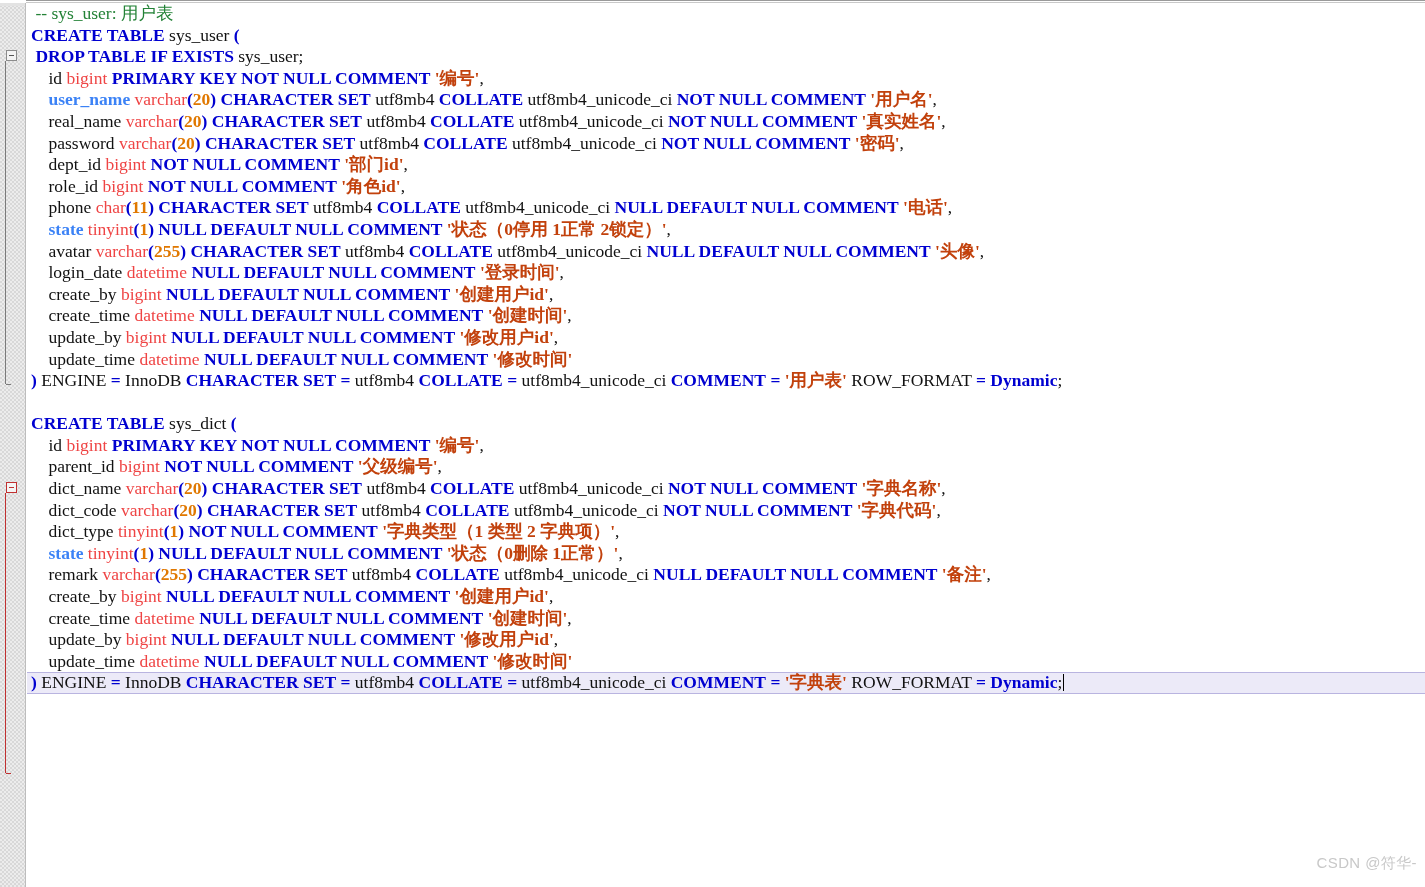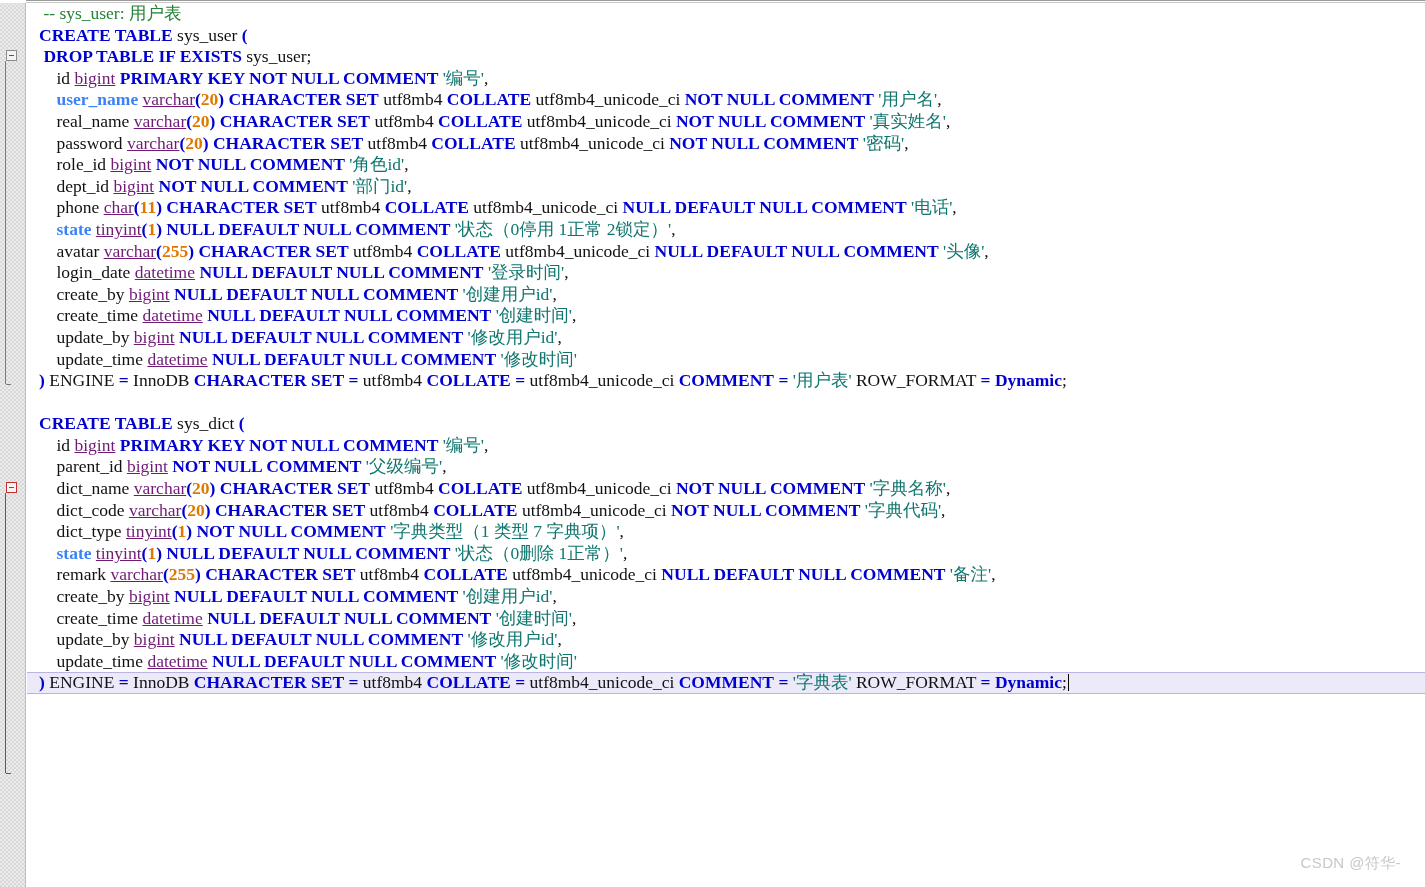--- a/index.html
+++ b/index.html
@@ -67,44 +67,44 @@
     background:#ffffff;
   }
   .line{
     position:relative;
     height:21.6px;
     line-height:21.6px;
     font-size:17.5px;
     white-space:pre;
     color:#000000;
     letter-spacing:0px;
-    padding-left:12px;
+    padding-left:4px;
   }
   .line.current{
     background:#eceaf8;
     box-shadow:inset 0 1px 0 #b9b4e0, inset 0 -1px 0 #b9b4e0;
   }
   
   .t-kw   {color:#0000d0;font-weight:bold;}
-  .t-type {color:#701a75;text-decoration:underline;}
+  .t-type {color:#ef4444;}
   .t-num  {color:#e07800;font-weight:bold;}
-  .t-str  {color:#0f766e;}
+  .t-str  {color:#c2410c;font-weight:bold;}
   .t-cmt  {color:#238236;}
   .t-idb  {color:#3b82f6;font-weight:bold;}
   .t-punct{color:#0000d0;font-weight:bold;}
   .t-plain{color:#111111;}
   .t-op   {color:#0000d0;font-weight:bold;}
   .caret{
     display:inline-block;width:1px;height:17px;
     background:#000;vertical-align:-3px;
     margin-left:1px;
   }
   
   .watermark{
-    position:absolute;right:24px;bottom:14px;
+    position:absolute;right:8px;bottom:14px;
     font-family:"Liberation Sans","DejaVu Sans",sans-serif;
     font-size:15px;color:#c8c8c8;
     letter-spacing:0.4px;
     user-select:none;
   }
 </style>
 </head>
 <body>
 
 <div id="editor-root">
@@ -122,38 +122,38 @@
     </div>
 
   <div class="code-area" id="code-area">
       <div class="line"><span> </span><span class="t-cmt">-- sys_user: 用户表</span></div>
       <div class="line"><span class="t-kw">CREATE TABLE</span><span class="t-plain"> sys_user </span><span class="t-punct">(</span></div>
       <div class="line"><span> </span><span class="t-kw">DROP TABLE IF EXISTS</span><span class="t-plain"> sys_user;</span></div>
       <div class="line"><span>    </span><span class="t-plain">id </span><span class="t-type">bigint</span><span class="t-plain"> </span><span class="t-kw">PRIMARY KEY NOT NULL COMMENT</span><span class="t-plain"> </span><span class="t-str">'编号'</span><span class="t-plain">,</span></div>
       <div class="line"><span>    </span><span class="t-idb">user_name</span><span class="t-plain"> </span><span class="t-type">varchar</span><span class="t-punct">(</span><span class="t-num">20</span><span class="t-punct">)</span><span class="t-plain"> </span><span class="t-kw">CHARACTER SET</span><span class="t-plain"> utf8mb4 </span><span class="t-kw">COLLATE</span><span class="t-plain"> utf8mb4_unicode_ci </span><span class="t-kw">NOT NULL COMMENT</span><span class="t-plain"> </span><span class="t-str">'用户名'</span><span class="t-plain">,</span></div>
       <div class="line"><span>    </span><span class="t-plain">real_name </span><span class="t-type">varchar</span><span class="t-punct">(</span><span class="t-num">20</span><span class="t-punct">)</span><span class="t-plain"> </span><span class="t-kw">CHARACTER SET</span><span class="t-plain"> utf8mb4 </span><span class="t-kw">COLLATE</span><span class="t-plain"> utf8mb4_unicode_ci </span><span class="t-kw">NOT NULL COMMENT</span><span class="t-plain"> </span><span class="t-str">'真实姓名'</span><span class="t-plain">,</span></div>
       <div class="line"><span>    </span><span class="t-plain">password </span><span class="t-type">varchar</span><span class="t-punct">(</span><span class="t-num">20</span><span class="t-punct">)</span><span class="t-plain"> </span><span class="t-kw">CHARACTER SET</span><span class="t-plain"> utf8mb4 </span><span class="t-kw">COLLATE</span><span class="t-plain"> utf8mb4_unicode_ci </span><span class="t-kw">NOT NULL COMMENT</span><span class="t-plain"> </span><span class="t-str">'密码'</span><span class="t-plain">,</span></div>
+      <div class="line"><span>    </span><span class="t-plain">dept_id </span><span class="t-type">bigint</span><span class="t-plain"> </span><span class="t-kw">NOT NULL COMMENT</span><span class="t-plain"> </span><span class="t-str">'部门id'</span><span class="t-plain">,</span></div>
       <div class="line"><span>    </span><span class="t-plain">role_id </span><span class="t-type">bigint</span><span class="t-plain"> </span><span class="t-kw">NOT NULL COMMENT</span><span class="t-plain"> </span><span class="t-str">'角色id'</span><span class="t-plain">,</span></div>
-      <div class="line"><span>    </span><span class="t-plain">dept_id </span><span class="t-type">bigint</span><span class="t-plain"> </span><span class="t-kw">NOT NULL COMMENT</span><span class="t-plain"> </span><span class="t-str">'部门id'</span><span class="t-plain">,</span></div>
       <div class="line"><span>    </span><span class="t-plain">phone </span><span class="t-type">char</span><span class="t-punct">(</span><span class="t-num">11</span><span class="t-punct">)</span><span class="t-plain"> </span><span class="t-kw">CHARACTER SET</span><span class="t-plain"> utf8mb4 </span><span class="t-kw">COLLATE</span><span class="t-plain"> utf8mb4_unicode_ci </span><span class="t-kw">NULL DEFAULT NULL COMMENT</span><span class="t-plain"> </span><span class="t-str">'电话'</span><span class="t-plain">,</span></div>
       <div class="line"><span>    </span><span class="t-idb">state</span><span class="t-plain"> </span><span class="t-type">tinyint</span><span class="t-punct">(</span><span class="t-num">1</span><span class="t-punct">)</span><span class="t-plain"> </span><span class="t-kw">NULL DEFAULT NULL COMMENT</span><span class="t-plain"> </span><span class="t-str">'状态（0停用 1正常 2锁定）'</span><span class="t-plain">,</span></div>
       <div class="line"><span>    </span><span class="t-plain">avatar </span><span class="t-type">varchar</span><span class="t-punct">(</span><span class="t-num">255</span><span class="t-punct">)</span><span class="t-plain"> </span><span class="t-kw">CHARACTER SET</span><span class="t-plain"> utf8mb4 </span><span class="t-kw">COLLATE</span><span class="t-plain"> utf8mb4_unicode_ci </span><span class="t-kw">NULL DEFAULT NULL COMMENT</span><span class="t-plain"> </span><span class="t-str">'头像'</span><span class="t-plain">,</span></div>
       <div class="line"><span>    </span><span class="t-plain">login_date </span><span class="t-type">datetime</span><span class="t-plain"> </span><span class="t-kw">NULL DEFAULT NULL COMMENT</span><span class="t-plain"> </span><span class="t-str">'登录时间'</span><span class="t-plain">,</span></div>
       <div class="line"><span>    </span><span class="t-plain">create_by </span><span class="t-type">bigint</span><span class="t-plain"> </span><span class="t-kw">NULL DEFAULT NULL COMMENT</span><span class="t-plain"> </span><span class="t-str">'创建用户id'</span><span class="t-plain">,</span></div>
       <div class="line"><span>    </span><span class="t-plain">create_time </span><span class="t-type">datetime</span><span class="t-plain"> </span><span class="t-kw">NULL DEFAULT NULL COMMENT</span><span class="t-plain"> </span><span class="t-str">'创建时间'</span><span class="t-plain">,</span></div>
       <div class="line"><span>    </span><span class="t-plain">update_by </span><span class="t-type">bigint</span><span class="t-plain"> </span><span class="t-kw">NULL DEFAULT NULL COMMENT</span><span class="t-plain"> </span><span class="t-str">'修改用户id'</span><span class="t-plain">,</span></div>
       <div class="line"><span>    </span><span class="t-plain">update_time </span><span class="t-type">datetime</span><span class="t-plain"> </span><span class="t-kw">NULL DEFAULT NULL COMMENT</span><span class="t-plain"> </span><span class="t-str">'修改时间'</span></div>
       <div class="line"><span class="t-punct">)</span><span class="t-plain"> ENGINE </span><span class="t-op">=</span><span class="t-plain"> InnoDB </span><span class="t-kw">CHARACTER SET</span><span class="t-plain"> </span><span class="t-op">=</span><span class="t-plain"> utf8mb4 </span><span class="t-kw">COLLATE</span><span class="t-plain"> </span><span class="t-op">=</span><span class="t-plain"> utf8mb4_unicode_ci </span><span class="t-kw">COMMENT</span><span class="t-plain"> </span><span class="t-op">=</span><span class="t-plain"> </span><span class="t-str">'用户表'</span><span class="t-plain"> ROW_FORMAT </span><span class="t-op">=</span><span class="t-plain"> </span><span class="t-kw">Dynamic</span><span class="t-plain">;</span></div>
       <div class="line"></div>
       <div class="line"><span class="t-kw">CREATE TABLE</span><span class="t-plain"> sys_dict </span><span class="t-punct">(</span></div>
       <div class="line"><span>    </span><span class="t-plain">id </span><span class="t-type">bigint</span><span class="t-plain"> </span><span class="t-kw">PRIMARY KEY NOT NULL COMMENT</span><span class="t-plain"> </span><span class="t-str">'编号'</span><span class="t-plain">,</span></div>
       <div class="line"><span>    </span><span class="t-plain">parent_id </span><span class="t-type">bigint</span><span class="t-plain"> </span><span class="t-kw">NOT NULL COMMENT</span><span class="t-plain"> </span><span class="t-str">'父级编号'</span><span class="t-plain">,</span></div>
       <div class="line"><span>    </span><span class="t-plain">dict_name </span><span class="t-type">varchar</span><span class="t-punct">(</span><span class="t-num">20</span><span class="t-punct">)</span><span class="t-plain"> </span><span class="t-kw">CHARACTER SET</span><span class="t-plain"> utf8mb4 </span><span class="t-kw">COLLATE</span><span class="t-plain"> utf8mb4_unicode_ci </span><span class="t-kw">NOT NULL COMMENT</span><span class="t-plain"> </span><span class="t-str">'字典名称'</span><span class="t-plain">,</span></div>
       <div class="line"><span>    </span><span class="t-plain">dict_code </span><span class="t-type">varchar</span><span class="t-punct">(</span><span class="t-num">20</span><span class="t-punct">)</span><span class="t-plain"> </span><span class="t-kw">CHARACTER SET</span><span class="t-plain"> utf8mb4 </span><span class="t-kw">COLLATE</span><span class="t-plain"> utf8mb4_unicode_ci </span><span class="t-kw">NOT NULL COMMENT</span><span class="t-plain"> </span><span class="t-str">'字典代码'</span><span class="t-plain">,</span></div>
-      <div class="line"><span>    </span><span class="t-plain">dict_type </span><span class="t-type">tinyint</span><span class="t-punct">(</span><span class="t-num">1</span><span class="t-punct">)</span><span class="t-plain"> </span><span class="t-kw">NOT NULL COMMENT</span><span class="t-plain"> </span><span class="t-str">'字典类型（1 类型 7 字典项）'</span><span class="t-plain">,</span></div>
+      <div class="line"><span>    </span><span class="t-plain">dict_type </span><span class="t-type">tinyint</span><span class="t-punct">(</span><span class="t-num">1</span><span class="t-punct">)</span><span class="t-plain"> </span><span class="t-kw">NOT NULL COMMENT</span><span class="t-plain"> </span><span class="t-str">'字典类型（1 类型 2 字典项）'</span><span class="t-plain">,</span></div>
       <div class="line"><span>    </span><span class="t-idb">state</span><span class="t-plain"> </span><span class="t-type">tinyint</span><span class="t-punct">(</span><span class="t-num">1</span><span class="t-punct">)</span><span class="t-plain"> </span><span class="t-kw">NULL DEFAULT NULL COMMENT</span><span class="t-plain"> </span><span class="t-str">'状态（0删除 1正常）'</span><span class="t-plain">,</span></div>
       <div class="line"><span>    </span><span class="t-plain">remark </span><span class="t-type">varchar</span><span class="t-punct">(</span><span class="t-num">255</span><span class="t-punct">)</span><span class="t-plain"> </span><span class="t-kw">CHARACTER SET</span><span class="t-plain"> utf8mb4 </span><span class="t-kw">COLLATE</span><span class="t-plain"> utf8mb4_unicode_ci </span><span class="t-kw">NULL DEFAULT NULL COMMENT</span><span class="t-plain"> </span><span class="t-str">'备注'</span><span class="t-plain">,</span></div>
       <div class="line"><span>    </span><span class="t-plain">create_by </span><span class="t-type">bigint</span><span class="t-plain"> </span><span class="t-kw">NULL DEFAULT NULL COMMENT</span><span class="t-plain"> </span><span class="t-str">'创建用户id'</span><span class="t-plain">,</span></div>
       <div class="line"><span>    </span><span class="t-plain">create_time </span><span class="t-type">datetime</span><span class="t-plain"> </span><span class="t-kw">NULL DEFAULT NULL COMMENT</span><span class="t-plain"> </span><span class="t-str">'创建时间'</span><span class="t-plain">,</span></div>
       <div class="line"><span>    </span><span class="t-plain">update_by </span><span class="t-type">bigint</span><span class="t-plain"> </span><span class="t-kw">NULL DEFAULT NULL COMMENT</span><span class="t-plain"> </span><span class="t-str">'修改用户id'</span><span class="t-plain">,</span></div>
       <div class="line"><span>    </span><span class="t-plain">update_time </span><span class="t-type">datetime</span><span class="t-plain"> </span><span class="t-kw">NULL DEFAULT NULL COMMENT</span><span class="t-plain"> </span><span class="t-str">'修改时间'</span></div>
       <div class="line current"><span class="t-punct">)</span><span class="t-plain"> ENGINE </span><span class="t-op">=</span><span class="t-plain"> InnoDB </span><span class="t-kw">CHARACTER SET</span><span class="t-plain"> </span><span class="t-op">=</span><span class="t-plain"> utf8mb4 </span><span class="t-kw">COLLATE</span><span class="t-plain"> </span><span class="t-op">=</span><span class="t-plain"> utf8mb4_unicode_ci </span><span class="t-kw">COMMENT</span><span class="t-plain"> </span><span class="t-op">=</span><span class="t-plain"> </span><span class="t-str">'字典表'</span><span class="t-plain"> ROW_FORMAT </span><span class="t-op">=</span><span class="t-plain"> </span><span class="t-kw">Dynamic</span><span class="t-plain">;</span><span class="caret"></span></div>
     </div>
 
   <div class="watermark">CSDN @符华-</div>

